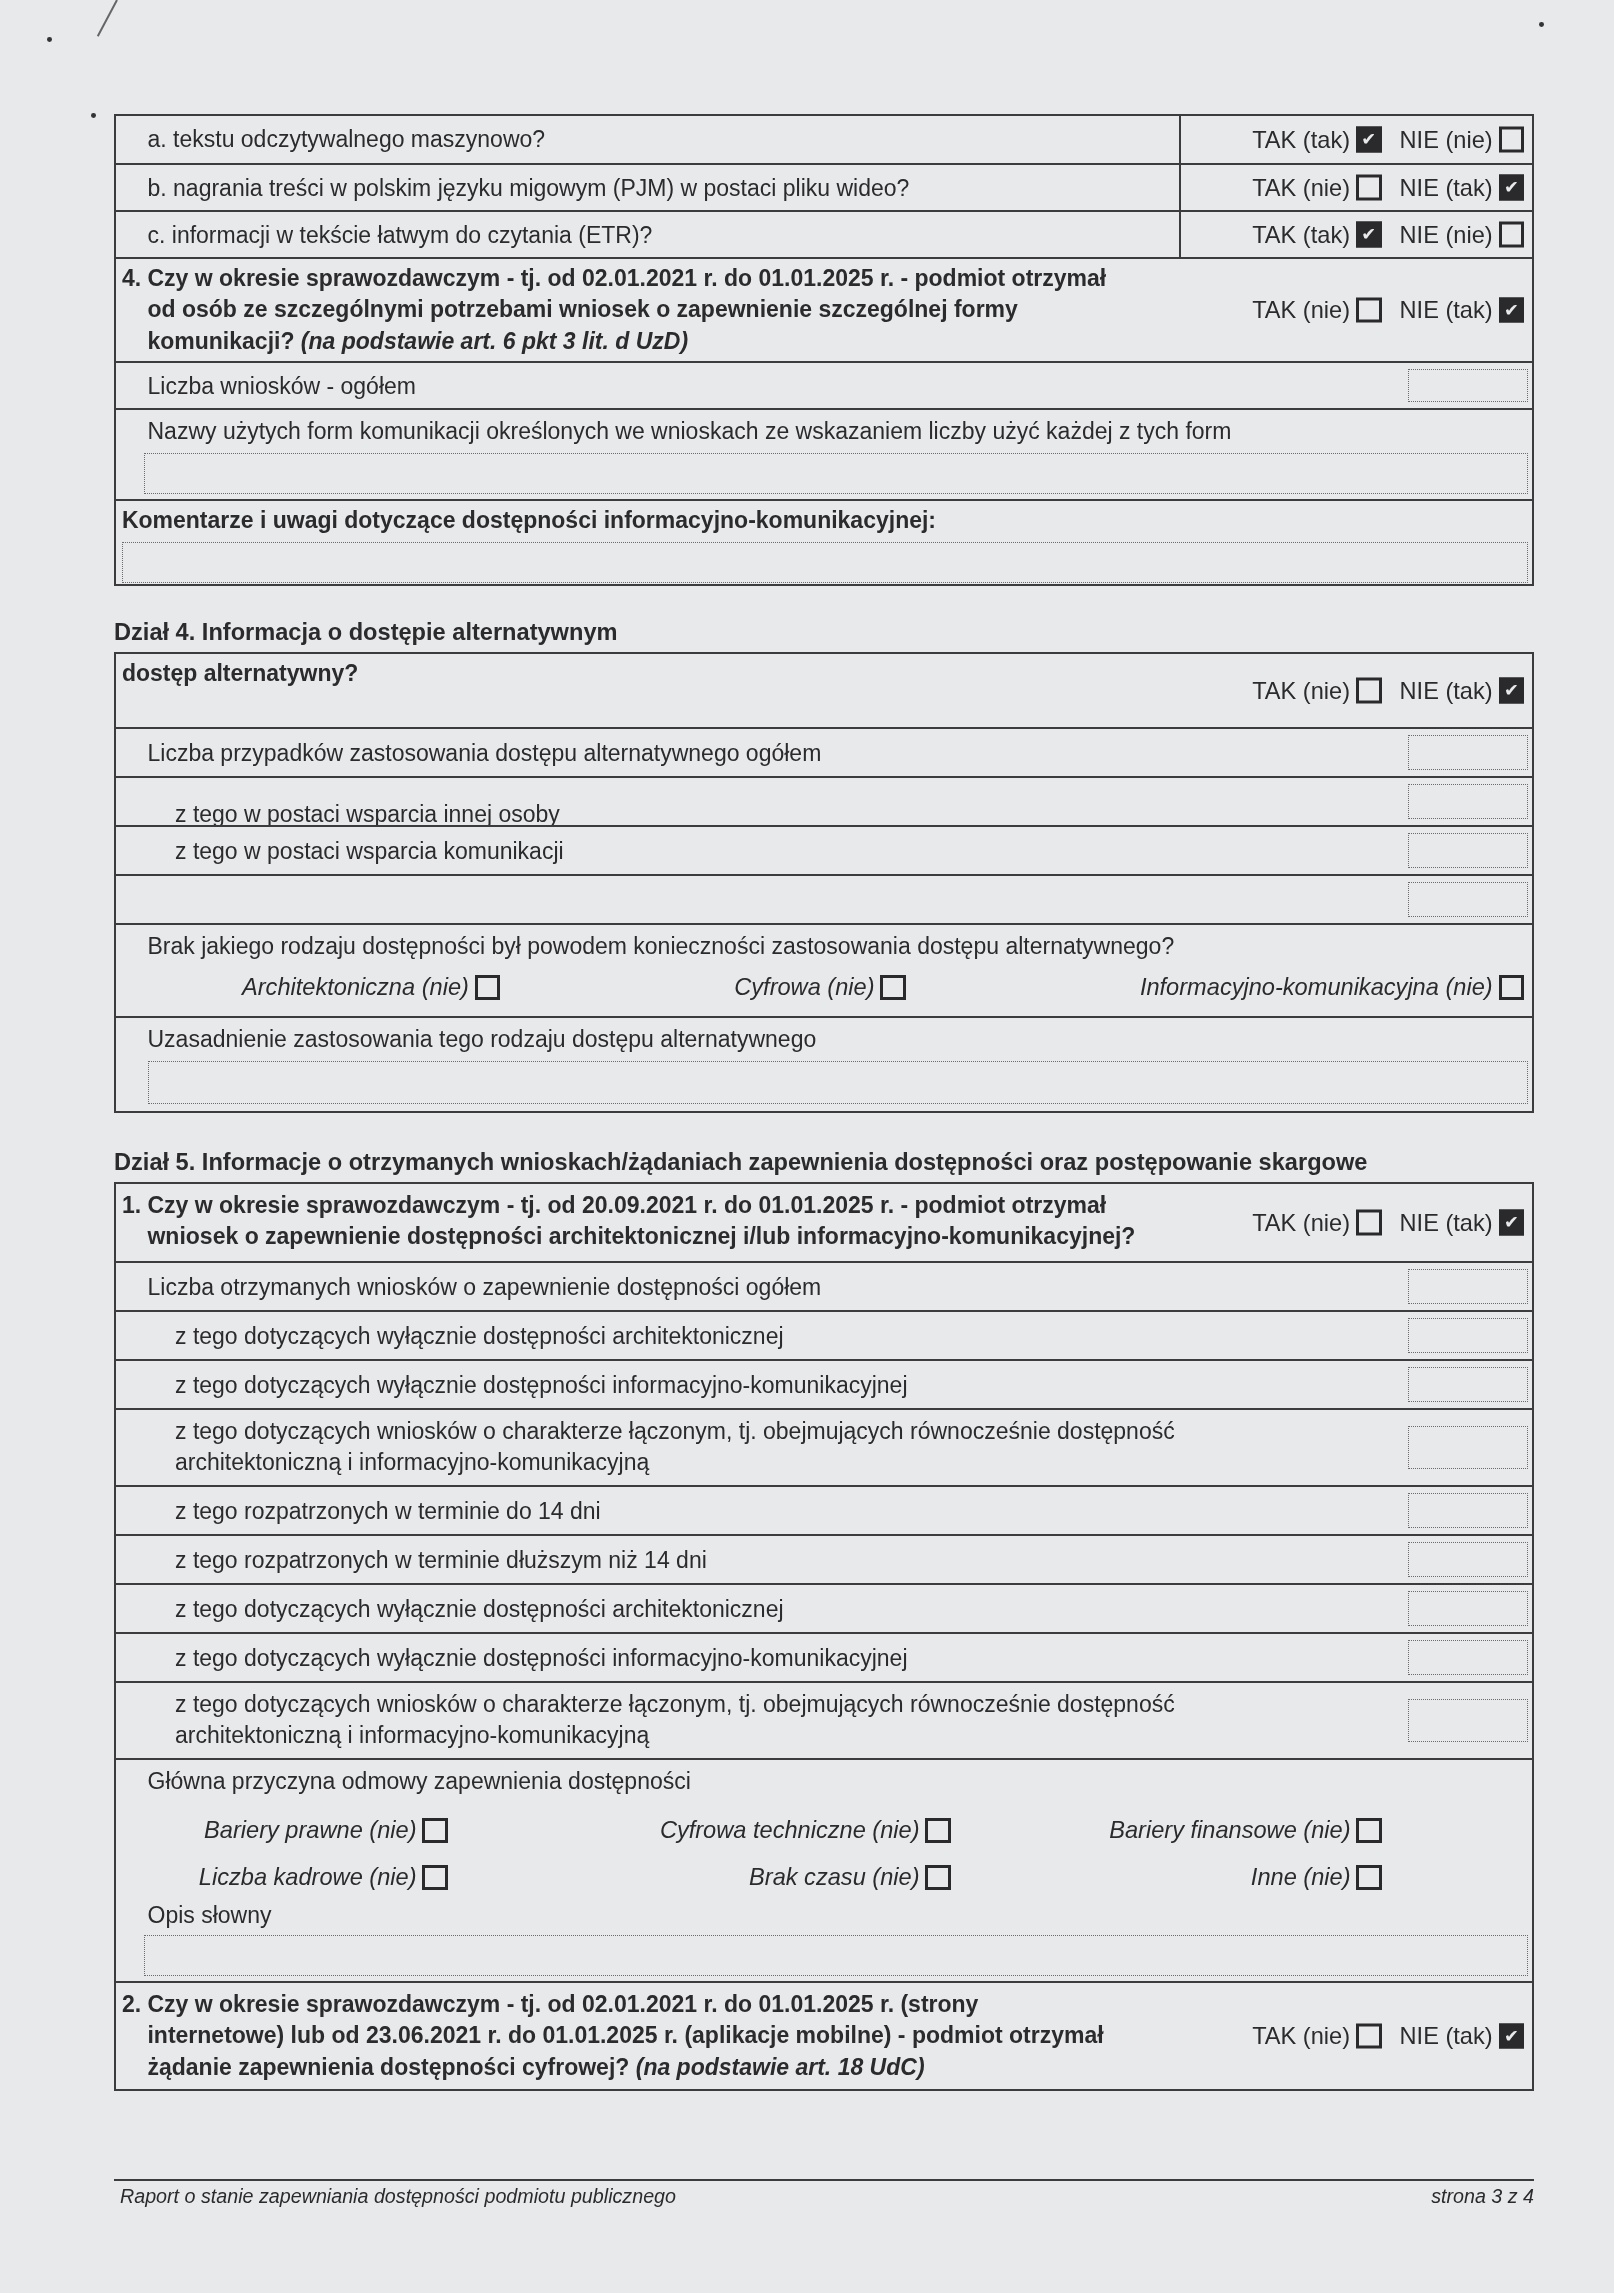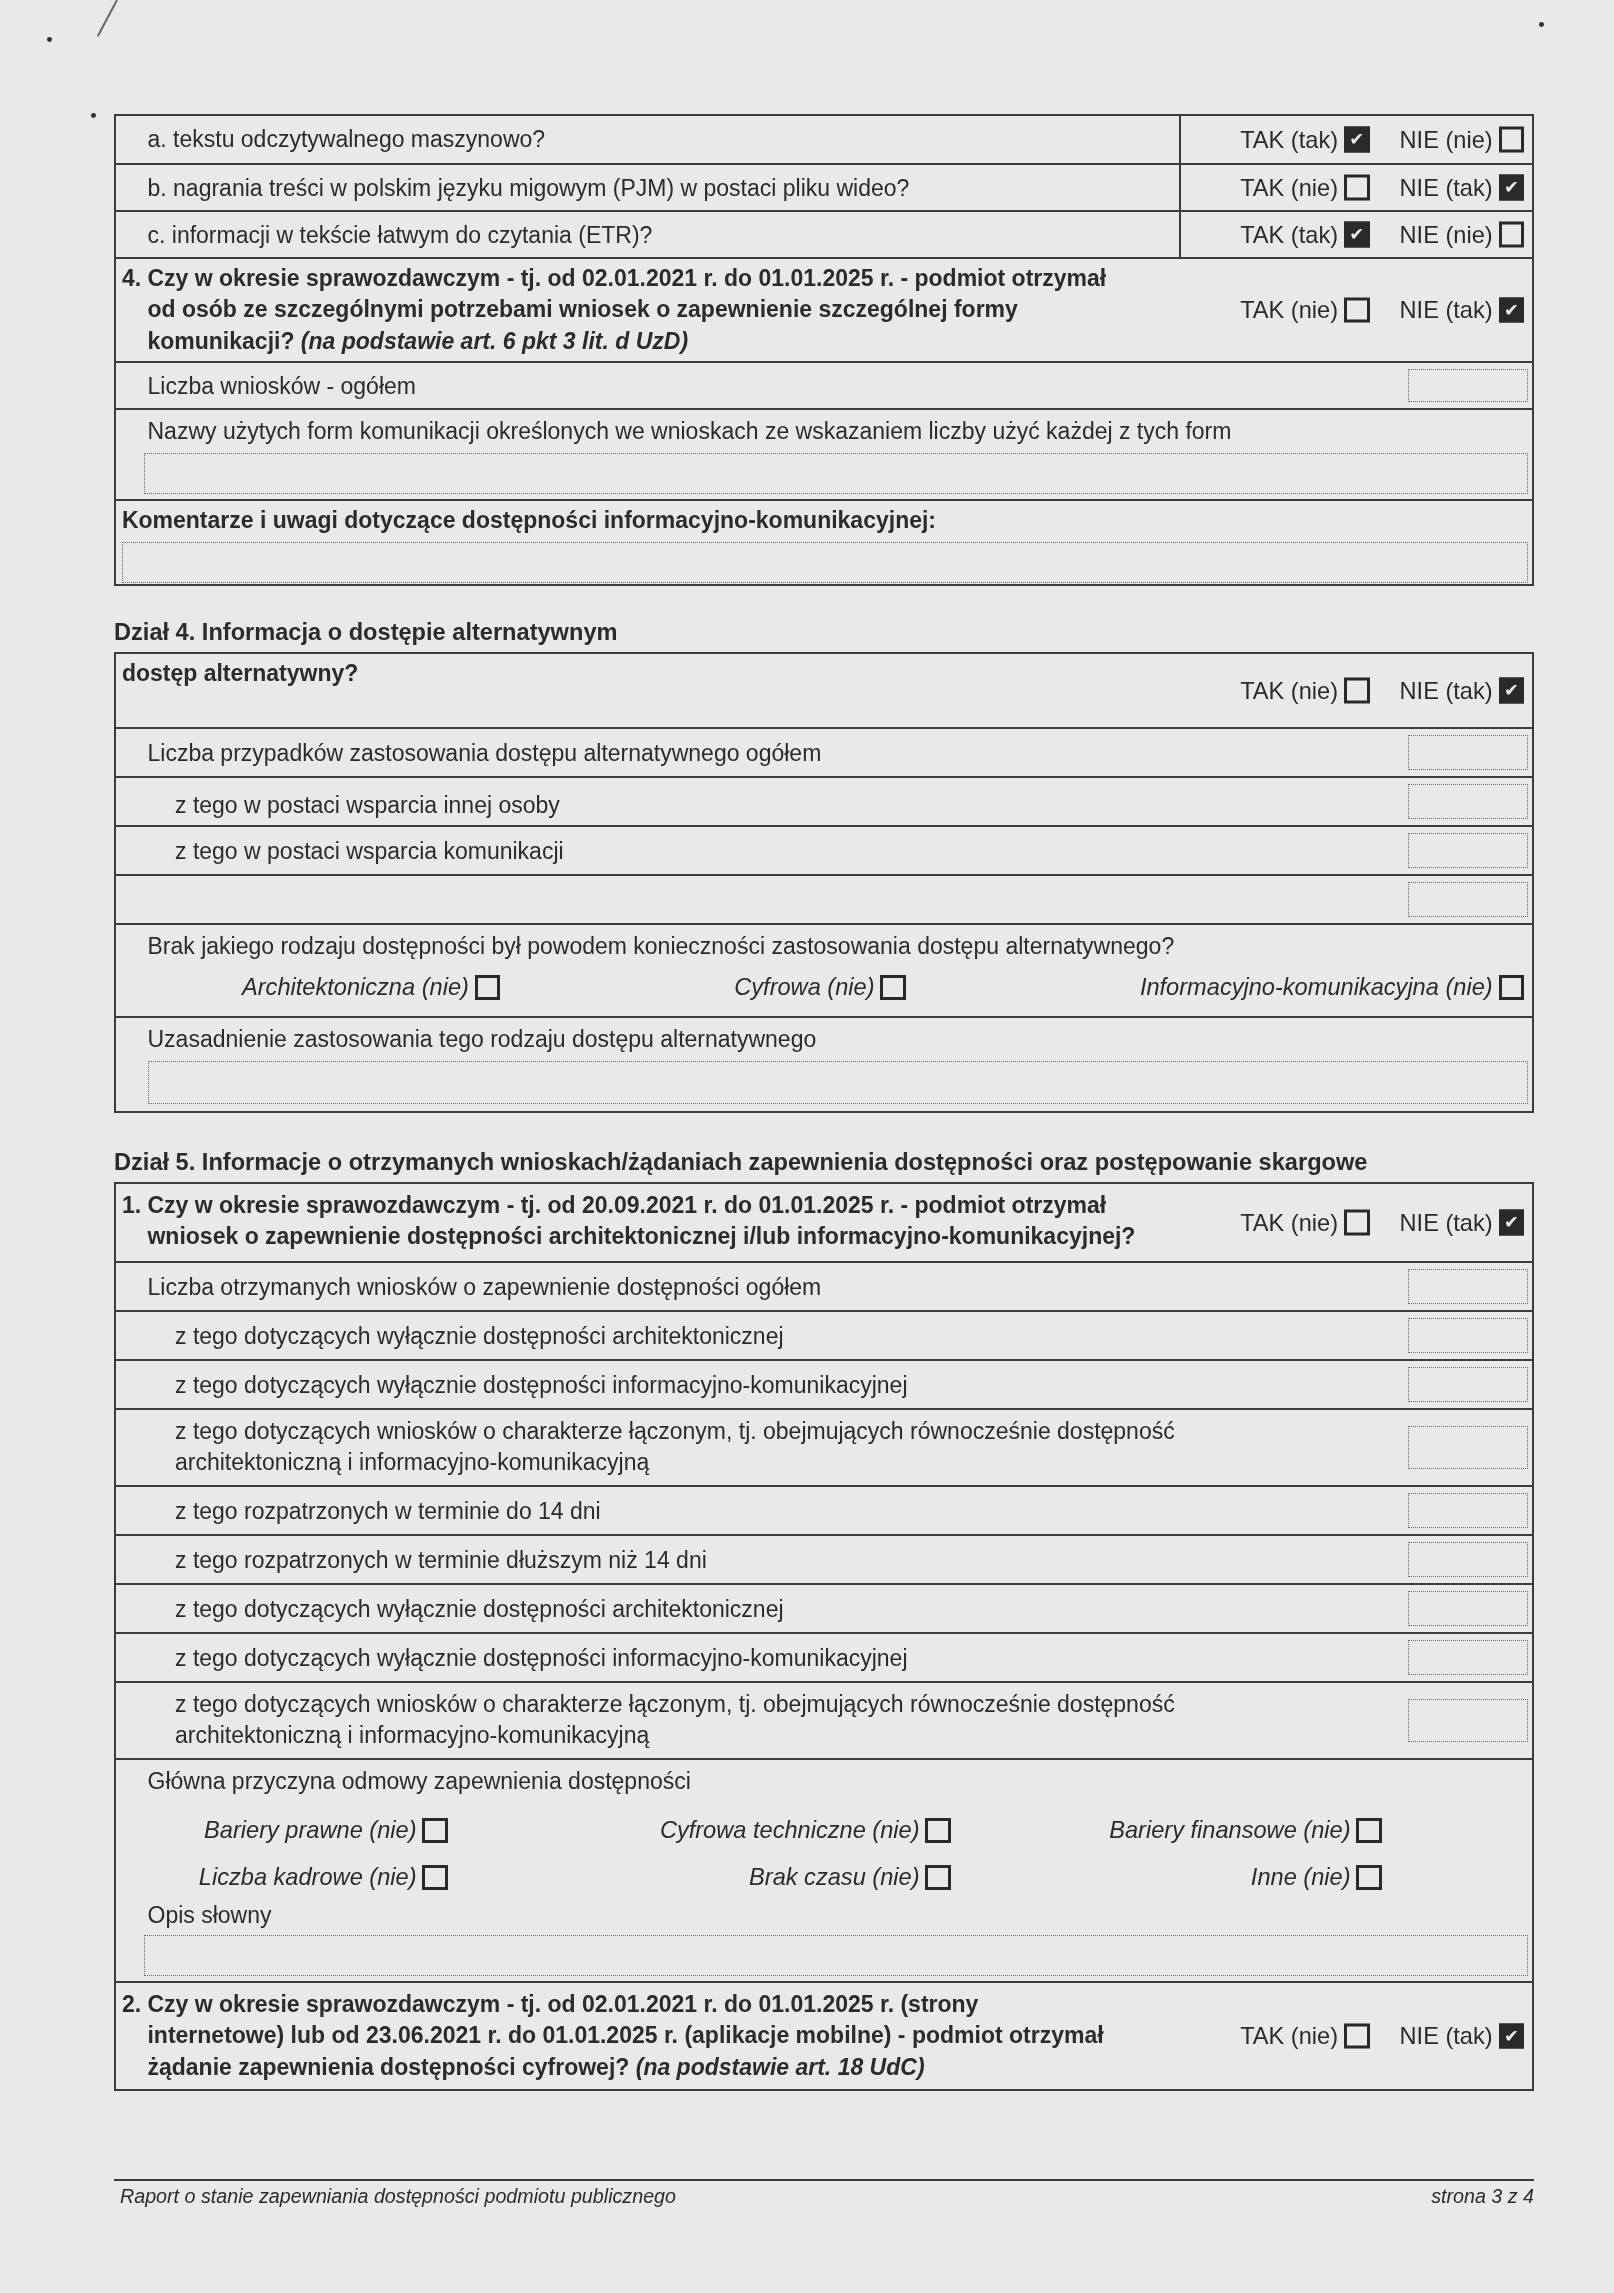--- a/index.html
+++ b/index.html
@@ -20,21 +20,21 @@
   .row:first-child { border-top: none; }
   .txt { font-size: 23px; line-height: 31.5px; }
   .bold { font-weight: bold; }
   .ital { font-style: italic; font-weight: bold; }
 
   .ind1 { padding-left: 31.5px; }
   .ind2 { padding-left: 59px; }
   .ind0 { padding-left: 5.9px; }
 
   .split-left { position: absolute; left: 0; top: 0; bottom: 0; right: 351px; border-right: 2px solid #3c3c3e; }
-  .yn { position: absolute; right: 7.9px; top: 50%; transform: translateY(-50%); display: flex; align-items: center; gap: 30px; font-size: 23.6px; }
+  .yn { position: absolute; right: 7.9px; top: 50%; transform: translateY(-50%); display: flex; align-items: center; gap: 18px; font-size: 23.6px; }
   .yn .opt { display: flex; align-items: center; gap: 5.9px; white-space: nowrap; }
   .cb { width: 25.6px; height: 25.6px; box-sizing: border-box; border: 3px solid #2a2a2c; background: transparent; display: inline-flex; align-items: center; justify-content: center; }
   .cb.on { background: #2a2a2c; border-color: #2a2a2c; }
   .cb.on::after { content: "\2714"; color: #e8e9eb; font-size: 17.7px; line-height: 1; font-family: "DejaVu Sans", sans-serif; }
 
   .numbox { position: absolute; right: 3.9px; top: 5.9px; bottom: 5.9px; width: 120px; border: 1px dotted #6b6b6d; box-sizing: border-box; }
   .field { margin: 5.9px 3.9px 5.9px 27.6px; border: 1px dotted #6b6b6d; box-sizing: border-box; }
 
   .sec-title { position: absolute; left: 114px; font-size: 23.6px; font-weight: bold; }
 
@@ -153,21 +153,21 @@
             <span>NIE (tak)</span>
             <span class="cb on"></span>
           </span>
       </div>
     </div>
     <div class="row" style="height:49px;">
       <div class="txt ind1" style="padding-top:8.9px;">Liczba przypadków zastosowania dostępu alternatywnego ogółem</div>
       <div class="numbox"></div>
     </div>
     <div class="row" style="height:49px;">
-      <div class="txt ind2" style="padding-top:12px;">z tego w postaci wsparcia innej osoby</div>
+      <div class="txt ind2" style="padding-top:21px;">z tego w postaci wsparcia innej osoby</div>
       <div class="numbox"></div>
     </div>
     <div class="row" style="height:49px;">
       <div class="txt ind2" style="padding-top:8.9px;">z tego w postaci wsparcia komunikacji</div>
       <div class="numbox"></div>
     </div>
     <div class="row" style="height:49px;">
       <div class="numbox"></div>
     </div>
     <div class="row" style="height:93px;">

